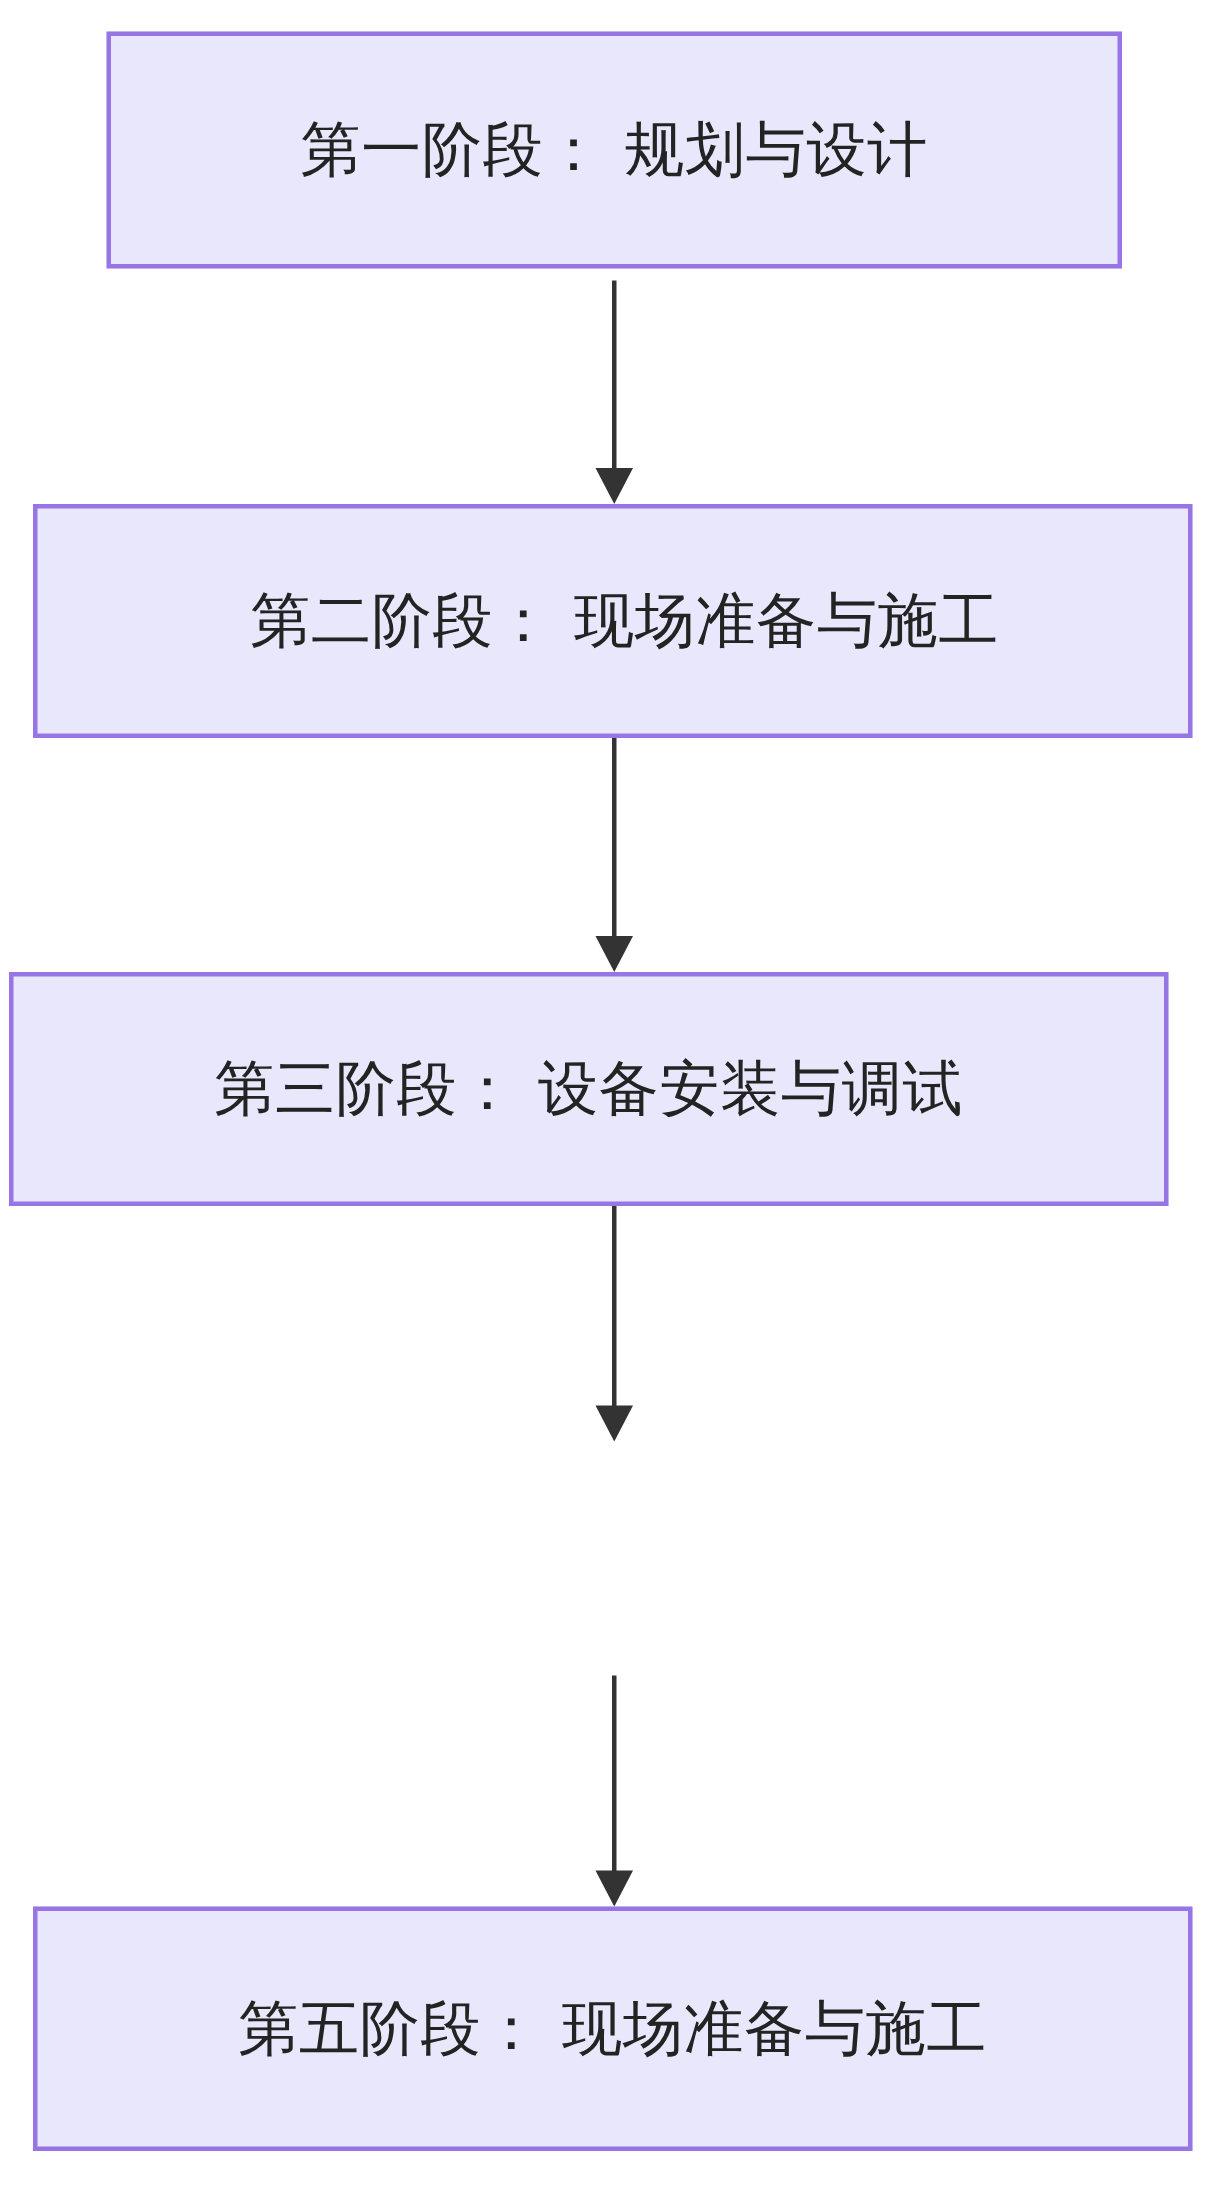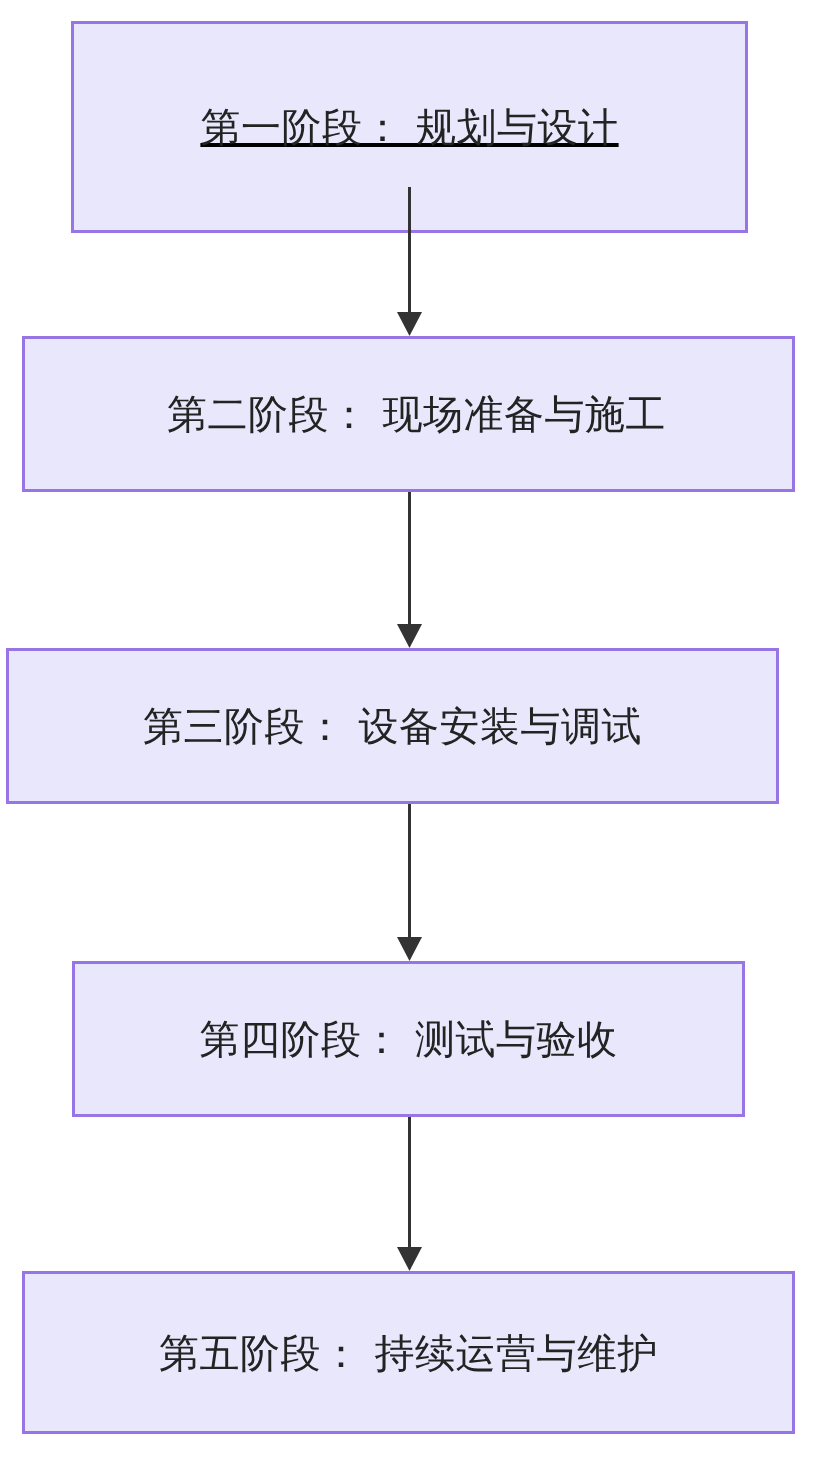--- a/index.html
+++ b/index.html
@@ -44,21 +44,21 @@
     stroke: #333333;
     stroke-width: 3;
     fill: none;
   }
   .edge-head {
     fill: #333333;
     stroke: none;
   }
 
   
-  #node-1 { left: 71px;  top: 21px;   width: 677px; height: 212px; text-decoration: underline; }
+  #node-1 { left: 71px;  top: 21px;   width: 677px; height: 158px; }
   #node-2 { left: 22px;  top: 336px;  width: 773px; height: 156px; padding-left: 16px; }
   #node-3 { left: 6px;  top: 648px;  width: 773px; height: 156px; }
   #node-4 { left: 72px;  top: 961px;  width: 673px; height: 156px; }
   #node-5 { left: 22px;  top: 1271px; width: 773px; height: 163px; }
 
   
   #edge-1 { left: 380px; top: 187px;  width: 60px; height: 149px; }
   #edge-2 { left: 380px; top: 492px;  width: 60px; height: 156px; }
   #edge-3 { left: 380px; top: 804px;  width: 60px; height: 157px; }
   #edge-4 { left: 380px; top: 1117px; width: 60px; height: 154px; }
@@ -88,26 +88,23 @@
 
   <div class="node" id="node-3">
     <span class="node-label">第三阶段： 设备安装与调试</span>
   </div>
 
   <svg class="edge" id="edge-3" viewBox="0 0 60 157" width="60" height="157">
     <line class="edge-line" x1="29.5" y1="0" x2="29.5" y2="137"></line>
     <polygon class="edge-head" points="29.5,157 17,133 42,133"></polygon>
   </svg>
 
-  <div class="node" id="node-4">
-    <span class="node-label">第四阶段： 测试与验收</span>
-  </div>
 
   <svg class="edge" id="edge-4" viewBox="0 0 60 154" width="60" height="154">
     <line class="edge-line" x1="29.5" y1="0" x2="29.5" y2="134"></line>
     <polygon class="edge-head" points="29.5,154 17,130 42,130"></polygon>
   </svg>
 
   <div class="node" id="node-5">
-    <span class="node-label">第五阶段： 持续运营与维护</span>
+    <span class="node-label">第五阶段： 现场准备与施工</span>
   </div>
 
 </div>
 
 </body></html>

